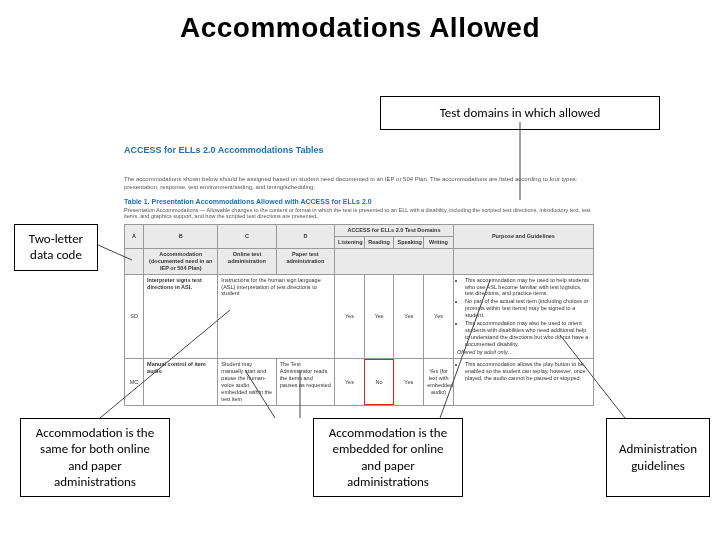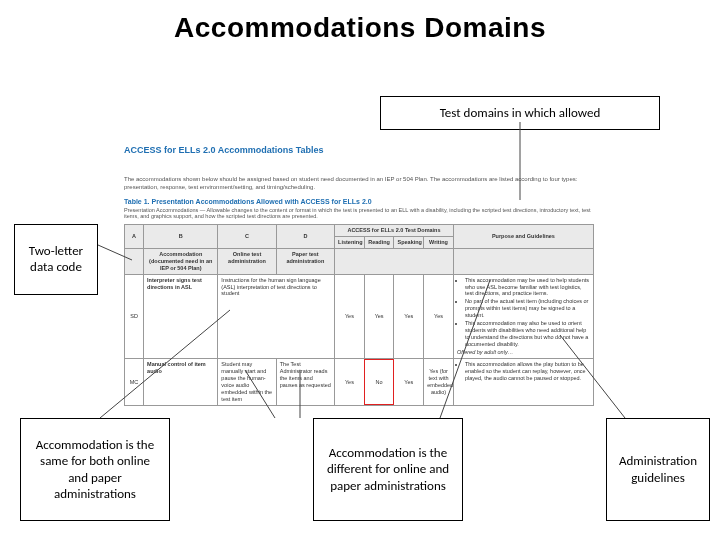--- a/index.html
+++ b/index.html
@@ -20,21 +20,21 @@
     letter-spacing: 0.5px;
   }
   .callout {
     position: absolute;
     border: 1px solid #000;
     background: #fff;
     font-family: Calibri, Arial, sans-serif;
     font-size: 13px;
     line-height: 1.25;
     text-align: center;
-    padding: 18px 10px;
+    padding: 6px 10px;
   }
   .callout-top { top: 96px; left: 380px; width: 280px; padding: 8px 7px; }
   .callout-left { top: 224px; left: 14px; width: 84px; }
   .bottom-row {
     position: absolute;
     top: 418px; left: 20px; right: 10px;
     display: flex;
     justify-content: space-between;
   }
   .bottom-row .callout {
@@ -124,28 +124,28 @@
     pointer-events: none;
   }
   svg.connectors line {
     stroke: #444;
     stroke-width: 1;
   }
 </style>
 </head>
 <body>
 
-<h1 class="title">Accommodations Domains</h1>
+<h1 class="title">Accommodations Allowed</h1>
 
 <div class="callout callout-top">Test domains in which allowed</div>
 <div class="callout callout-left">Two-letter data code</div>
 
 <div class="bottom-row">
   <div class="callout wide">Accommodation is the same for both online and paper administrations</div>
-  <div class="callout wide">Accommodation is the different for online and paper administrations</div>
+  <div class="callout wide">Accommodation is the embedded for online and paper administrations</div>
   <div class="callout narrow">Administration guidelines</div>
 </div>
 
 <div class="doc">
   <div class="doc-title">ACCESS for ELLs 2.0 Accommodations Tables</div>
   <div class="doc-intro">The accommodations shown below should be assigned based on student need documented in an IEP or 504 Plan. The accommodations are listed according to four types: presentation, response, test environment/setting, and timing/scheduling.</div>
   <div class="doc-tbltitle">Table 1. Presentation Accommodations Allowed with ACCESS for ELLs 2.0</div>
   <div class="doc-tbldesc">Presentation Accommodations — Allowable changes to the content or format in which the test is presented to an ELL with a disability, including the scripted test directions, introductory text, test items, and graphics support, and how the scripted test directions are presented.</div>
 
   <table class="acc">

